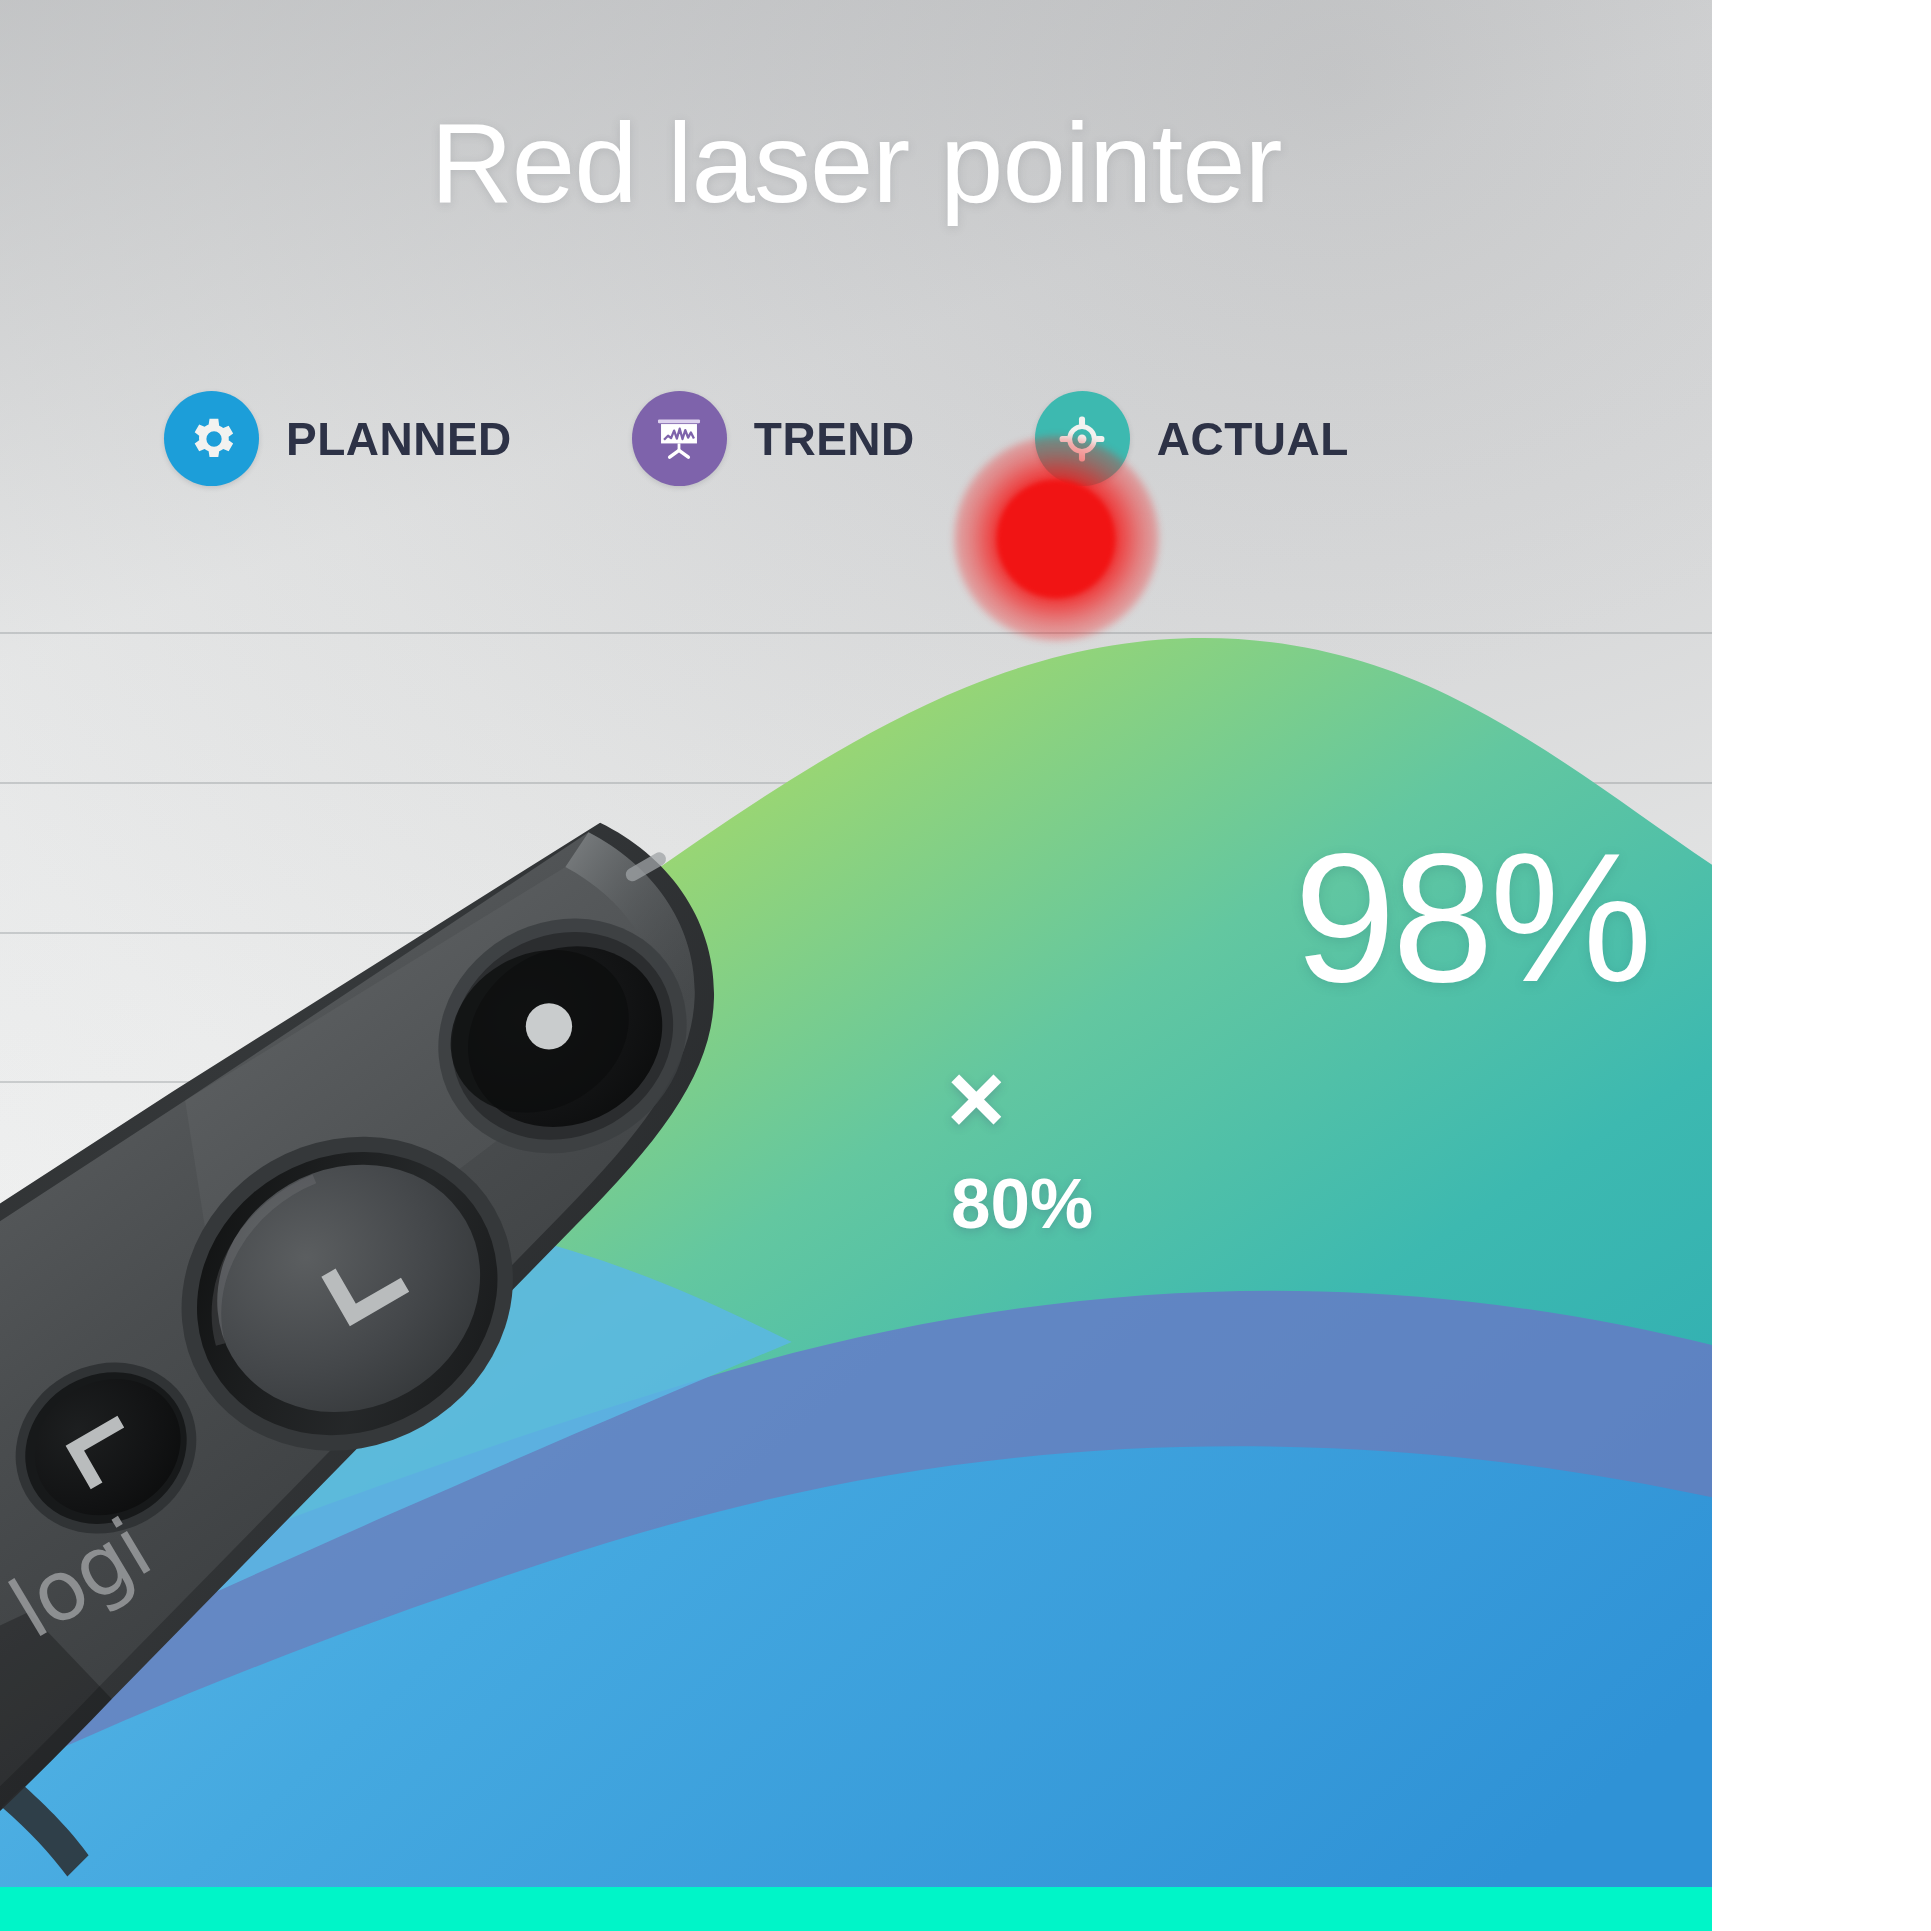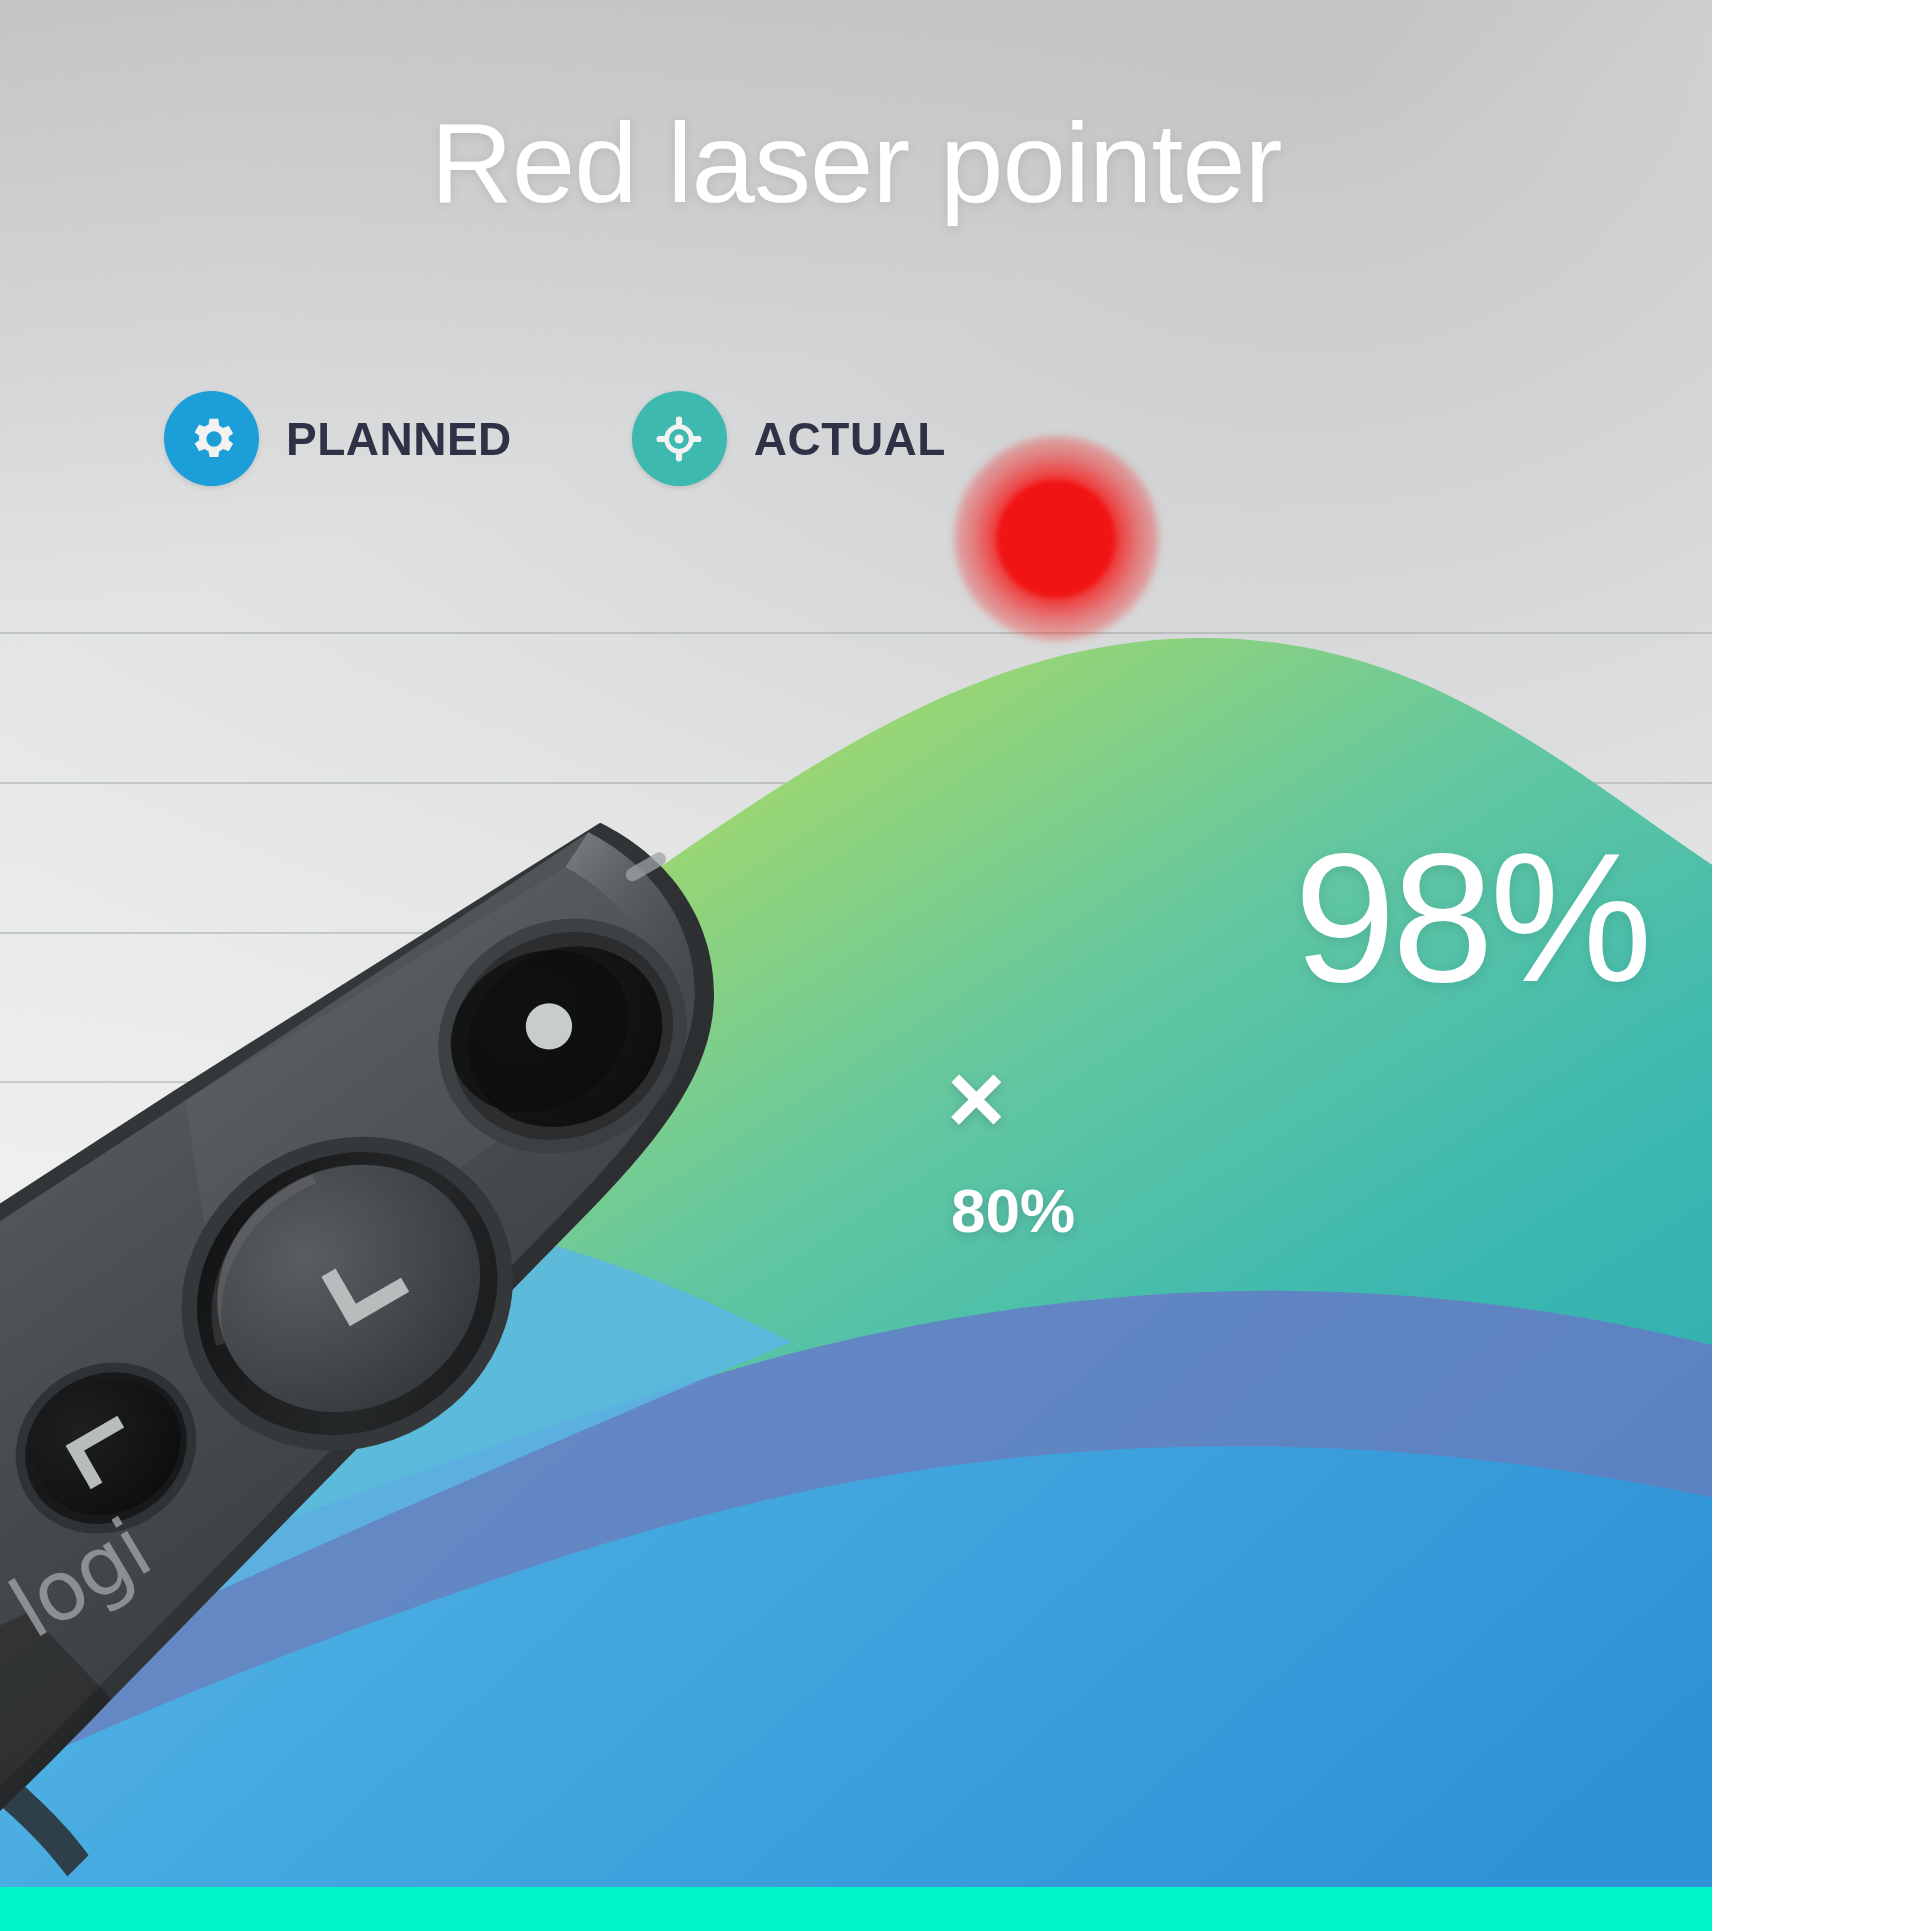--- a/index.html
+++ b/index.html
@@ -101,21 +101,21 @@
   .callout-80{
     position:absolute;left:951px;top:1048px;
     color:#fff;line-height:1;
   }
   .callout-80 .x-mark{
     display:block;font-size:100px;font-weight:bold;
     margin-left:-3.9px;letter-spacing:0;
     text-shadow:0 2.9px 9.7px rgba(60,70,110,.25);
   }
   .callout-80 .val{
-    display:block;font-size:62px;font-weight:bold;margin-top:32px;
+    display:block;font-size:71px;font-weight:bold;margin-top:20px;
     text-shadow:0 2.9px 9.7px rgba(60,70,110,.25);
   }
 
   
   .device{position:absolute;left:-116px;top:811px;width:1023px;height:1139px;}
   .device svg{display:block;}
   .logi-mark{
     position:absolute;left:-5.8px;top:1574px;
     font-size:83px;color:#9a9c9e;opacity:.85;
     transform:rotate(-31deg);transform-origin:left top;
@@ -191,20 +191,32 @@
 
     <div class="legend-item">
       <span class="legend-badge" style="background:#1c9ed9">
         <svg width="54" height="54" viewBox="0 0 24 24" fill="#f2f2f0" aria-hidden="true">
           <path d="M19.4 13a7.6 7.6 0 0 0 0-2l2-1.5-2-3.4-2.4 1a7.4 7.4 0 0 0-1.8-1L14.8 3h-3.9l-.4 2.6c-.6.2-1.2.6-1.8 1l-2.4-1-2 3.4 2 1.5a7.6 7.6 0 0 0 0 2l-2 1.5 2 3.4 2.4-1c.6.4 1.2.8 1.8 1l.4 2.6h3.9l.4-2.6c.6-.2 1.2-.6 1.8-1l2.4 1 2-3.4-2-1.5zM12.9 15.4a3.4 3.4 0 1 1 0-6.8 3.4 3.4 0 0 1 0 6.8z"></path>
         </svg>
       </span>
       <span class="legend-label">PLANNED</span>
     </div>
 
+    <div class="legend-item">
+      <span class="legend-badge" style="background:#7e63ab">
+        <svg width="56" height="56" viewBox="0 0 24 24" aria-hidden="true">
+          <rect x="3" y="3.6" width="18" height="1.7" rx=".5" fill="#ddd2ee"></rect>
+          <rect x="4.3" y="5.6" width="15.4" height="8.3" fill="#ffffff"></rect>
+          <polyline points="5.6,12.3 7.3,10.6 8.6,11.6 9.9,8.4 11.1,11.8 12.3,7.6 13.5,12 14.7,8.2 15.9,11.4 17.1,9.2 18.4,11.8" fill="none" stroke="#7e63ab" stroke-width="1" stroke-linejoin="round"></polyline>
+          <rect x="11.4" y="13.9" width="1.2" height="3.4" fill="#ffffff"></rect>
+          <path d="M12 16.9 L8 19.8 M12 16.9 L16 19.8" stroke="#ffffff" stroke-width="1.5" stroke-linecap="round" fill="none"></path>
+        </svg>
+      </span>
+      <span class="legend-label">TREND</span>
+    </div>
 
     <div class="legend-item">
       <span class="legend-badge" style="background:#3db9b0">
         <svg width="56" height="56" viewBox="0 0 24 24" aria-hidden="true">
           <circle cx="12" cy="12" r="5.3" fill="none" stroke="#f2f2f0" stroke-width="2.1"></circle>
           <circle cx="12" cy="12" r="1.9" fill="#f2f2f0"></circle>
           <rect x="10.7" y="2.4" width="2.6" height="4.2" rx="1.1" fill="#f2f2f0"></rect>
           <rect x="10.7" y="17.4" width="2.6" height="4.2" rx="1.1" fill="#f2f2f0"></rect>
           <rect x="2.4" y="10.7" width="4.2" height="2.6" rx="1.1" fill="#f2f2f0"></rect>
           <rect x="17.4" y="10.7" width="4.2" height="2.6" rx="1.1" fill="#f2f2f0"></rect>

